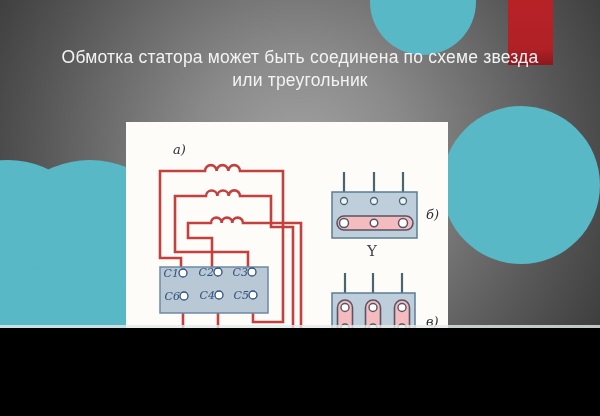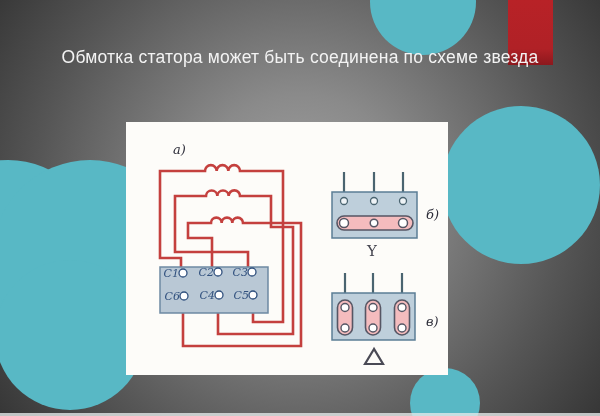--- a/index.html
+++ b/index.html
@@ -1,17 +1,17 @@
 <!DOCTYPE html>
 <html><head>
 <meta charset="utf-8">
 <style>
   html,body{margin:0;padding:0;background:#000;}
   .slide{
-    position:relative;width:600px;height:416px;overflow:hidden;
+    position:relative;width:600px;height:328px;overflow:hidden;
     background:radial-gradient(circle 480px at 50% 48%, #a2a2a2 0%, #8a8a8a 22%, #565656 55%, #1c1c1c 95%);
     font-family:"Liberation Sans", sans-serif;
   }
   .teal{position:absolute;background:#58b8c5;border-radius:50%;z-index:1;}
   .blob-l1{left:-84px;top:160px;width:184px;height:184px;}
   .blob-l2{left:-8px;top:160px;width:196px;height:196px;}
   .blob-l3{left:-5px;top:260px;width:150px;height:150px;}
   .circ-top{left:370px;top:-51px;width:106px;height:106px;}
   .circ-right{left:442px;top:106px;width:158px;height:158px;}
   .circ-bottom{left:410px;top:368px;width:70px;height:70px;}
@@ -46,20 +46,21 @@
   <div class="teal blob-l2"></div>
   <div class="teal blob-l3"></div>
   <div class="teal circ-top"></div>
   <div class="teal circ-right"></div>
   <div class="teal circ-bottom"></div>
 
   <div class="red-bar"></div>
 
   <div class="title">
     <div>Обмотка статора может быть соединена по схеме звезда</div>
+    <div>или треугольник</div>
   </div>
 
   <div class="panel">
     <svg width="322" height="253" viewBox="0 0 322 253">
 
       <text x="47" y="32" class="fig-label">а)</text>
 
       <g stroke="#c4403e" stroke-width="2.6" fill="none">
 
         <path d="M55,146 V136 H34 V49 H79

